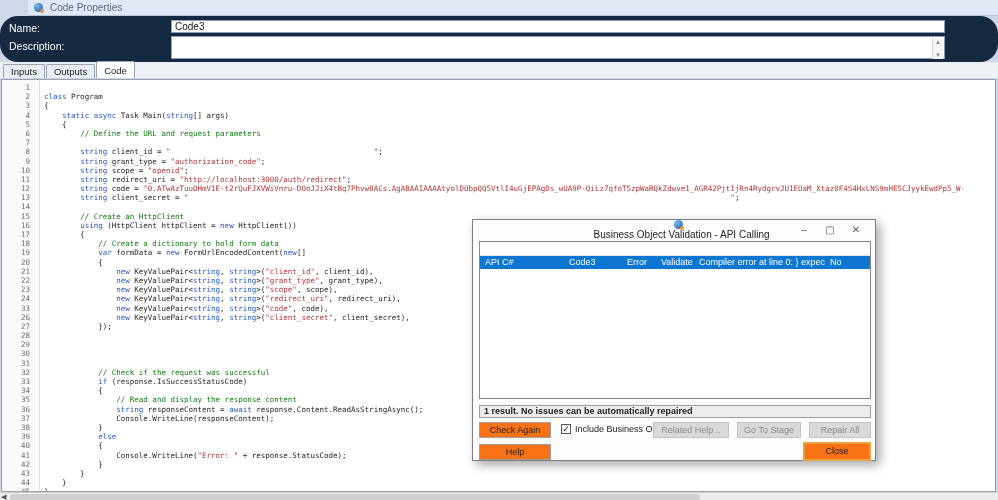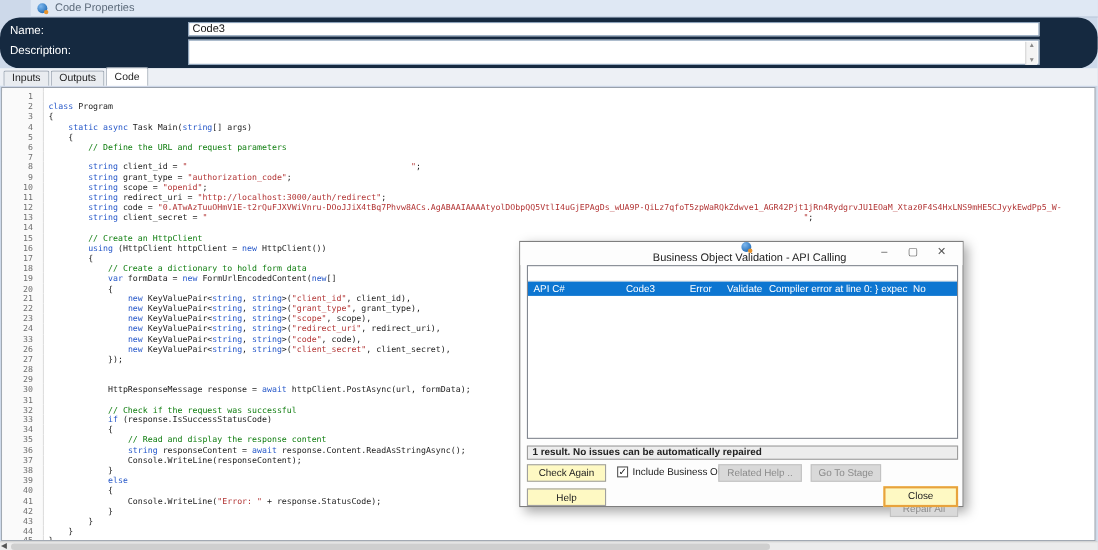--- a/index.html
+++ b/index.html
@@ -47,26 +47,26 @@
   .dlg-ctrls { position:absolute; right:6px; top:2px; display:flex; }
   .dlg-btn { width:26px; height:16px; text-align:center; font-size:10px; color:#555; line-height:16px; }
   .dlg-list { position:absolute; left:6px; top:21px; width:392px; height:158px; background:#fff; border:1px solid #828790; overflow:hidden; }
   .lheader, .trow { display:grid; grid-template-columns:84px 58px 34px 38px 131px 1fr; }
   .lheader { height:14px; border-bottom:1px solid #e2e2e2; }
   .hcell { font-size:9px; color:#222; line-height:14px; padding-left:5px; border-right:1px solid #ececec; overflow:hidden; white-space:nowrap;margin-top:24px; }
   .trow { height:13px; }
   .trow.sel { background:#0d76d1; color:#fff; }
   .tcell { font-size:9px; line-height:13px; padding-left:5px; overflow:hidden; white-space:nowrap; }
   .dlg-status { position:absolute; left:6px; top:185px; width:392px; height:13px; background:#ededed; border:1px solid #9d9d9d; font-size:9px; color:#222; line-height:11px; padding-left:4px;font-weight:bold; }
-  .btn { position:absolute; height:16px; background:#fef9c3; border:1px solid #a0a0a0; font-size:9px; color:#222; text-align:center; line-height:14px; font-family:"Liberation Sans", sans-serif; }
+  .btn { position:absolute; height:16px; background:#f97316; border:1px solid #a0a0a0; font-size:9px; color:#222; text-align:center; line-height:14px; font-family:"Liberation Sans", sans-serif; }
   .btn.disabled { background:#d9d9d9; border-color:#c2c2c2; color:#8b8b8b; }
   .btn-check { left:6px; top:202px; width:72px; }
   .btn-relhelp { left:180px; top:202px; width:76px; }
   .btn-gostage { left:264px; top:202px; width:64px; }
-  .btn-repair { left:336px; top:202px; width:62px;margin-top:32px; }
+  .btn-repair { left:336px; top:202px; width:62px; }
   .btn-help { left:6px; top:224px; width:72px; }
   .btn-close { left:330px; top:222px; width:68px; height:19px; border:2px solid #e8a33d; line-height:15px; }
   .cbx-wrap { position:absolute; left:88px; top:204px; display:flex; align-items:center; }
   .cbx { width:10px; height:10px; background:#fff; border:1px solid #555; font-size:9px; line-height:9px; text-align:center; color:#111; }
   .cbx-label { margin-left:4px; font-size:9px; color:#222; }
 </style>
 </head>
 <body>
 
 <div>
@@ -119,21 +119,21 @@
         <div class="code-line"><span class="ln">20</span><span class="lt"><span class="tok-p">            {</span></span></div>
         <div class="code-line"><span class="ln">21</span><span class="lt"><span class="tok-p">                </span><span class="tok-k">new</span><span class="tok-p"> KeyValuePair&lt;</span><span class="tok-k">string</span><span class="tok-p">, </span><span class="tok-k">string</span><span class="tok-p">&gt;(</span><span class="tok-s">"client_id"</span><span class="tok-p">, client_id),</span></span></div>
         <div class="code-line"><span class="ln">22</span><span class="lt"><span class="tok-p">                </span><span class="tok-k">new</span><span class="tok-p"> KeyValuePair&lt;</span><span class="tok-k">string</span><span class="tok-p">, </span><span class="tok-k">string</span><span class="tok-p">&gt;(</span><span class="tok-s">"grant_type"</span><span class="tok-p">, grant_type),</span></span></div>
         <div class="code-line"><span class="ln">23</span><span class="lt"><span class="tok-p">                </span><span class="tok-k">new</span><span class="tok-p"> KeyValuePair&lt;</span><span class="tok-k">string</span><span class="tok-p">, </span><span class="tok-k">string</span><span class="tok-p">&gt;(</span><span class="tok-s">"scope"</span><span class="tok-p">, scope),</span></span></div>
         <div class="code-line"><span class="ln">24</span><span class="lt"><span class="tok-p">                </span><span class="tok-k">new</span><span class="tok-p"> KeyValuePair&lt;</span><span class="tok-k">string</span><span class="tok-p">, </span><span class="tok-k">string</span><span class="tok-p">&gt;(</span><span class="tok-s">"redirect_uri"</span><span class="tok-p">, redirect_uri),</span></span></div>
         <div class="code-line"><span class="ln">33</span><span class="lt"><span class="tok-p">                </span><span class="tok-k">new</span><span class="tok-p"> KeyValuePair&lt;</span><span class="tok-k">string</span><span class="tok-p">, </span><span class="tok-k">string</span><span class="tok-p">&gt;(</span><span class="tok-s">"code"</span><span class="tok-p">, code),</span></span></div>
         <div class="code-line"><span class="ln">26</span><span class="lt"><span class="tok-p">                </span><span class="tok-k">new</span><span class="tok-p"> KeyValuePair&lt;</span><span class="tok-k">string</span><span class="tok-p">, </span><span class="tok-k">string</span><span class="tok-p">&gt;(</span><span class="tok-s">"client_secret"</span><span class="tok-p">, client_secret),</span></span></div>
         <div class="code-line"><span class="ln">27</span><span class="lt"><span class="tok-p">            });</span></span></div>
         <div class="code-line"><span class="ln">28</span><span class="lt"></span></div>
         <div class="code-line"><span class="ln">29</span></div>
-        <div class="code-line"><span class="ln">30</span><span class="lt"><span class="tok-p">            HttpResponseMessage response = </span><span class="tok-k">await</span><span class="tok-p"> httpClient.PostAsync(url, formData);</span></span></div>
+        <div class="code-line"><span class="ln">30</span></div>
         <div class="code-line"><span class="ln">31</span><span class="lt"></span></div>
         <div class="code-line"><span class="ln">32</span><span class="lt"><span class="tok-p">            </span><span class="tok-c">// Check if the request was successful</span></span></div>
         <div class="code-line"><span class="ln">33</span><span class="lt"><span class="tok-p">            </span><span class="tok-k">if</span><span class="tok-p"> (response.IsSuccessStatusCode)</span></span></div>
         <div class="code-line"><span class="ln">34</span><span class="lt"><span class="tok-p">            {</span></span></div>
         <div class="code-line"><span class="ln">35</span><span class="lt"><span class="tok-p">                </span><span class="tok-c">// Read and display the response content</span></span></div>
         <div class="code-line"><span class="ln">36</span><span class="lt"><span class="tok-p">                </span><span class="tok-k">string</span><span class="tok-p"> responseContent = </span><span class="tok-k">await</span><span class="tok-p"> response.Content.ReadAsStringAsync();</span></span></div>
         <div class="code-line"><span class="ln">37</span><span class="lt"><span class="tok-p">                Console.WriteLine(responseContent);</span></span></div>
         <div class="code-line"><span class="ln">38</span><span class="lt"><span class="tok-p">            }</span></span></div>
         <div class="code-line"><span class="ln">39</span><span class="lt"><span class="tok-p">            </span><span class="tok-k">else</span></span></div>
         <div class="code-line"><span class="ln">40</span><span class="lt"><span class="tok-p">            {</span></span></div>

